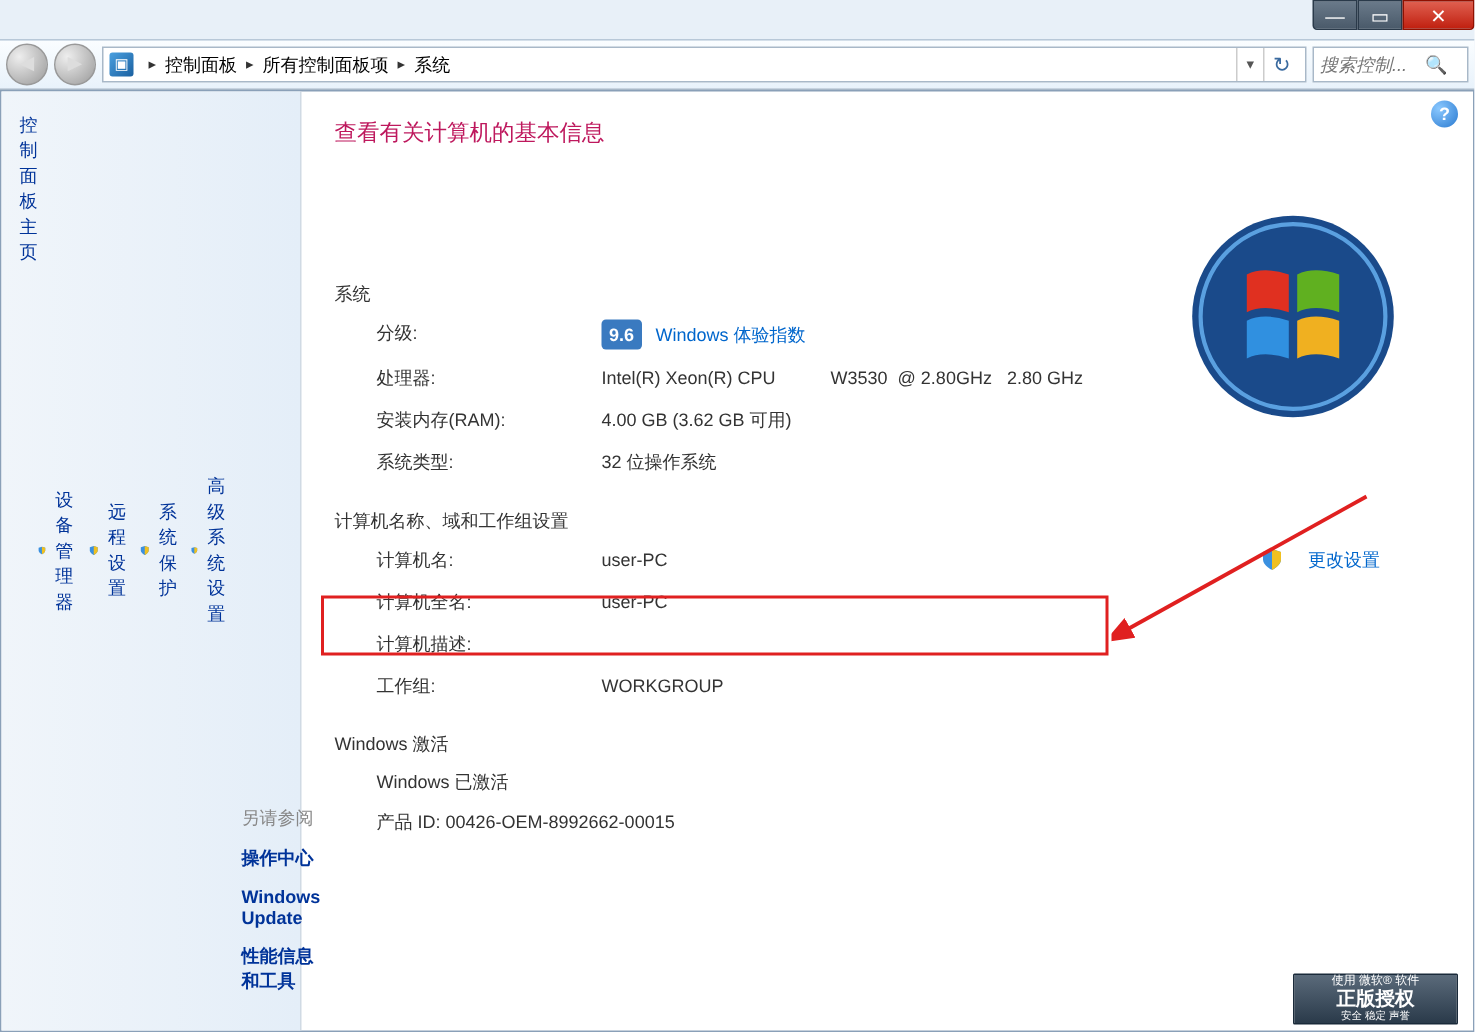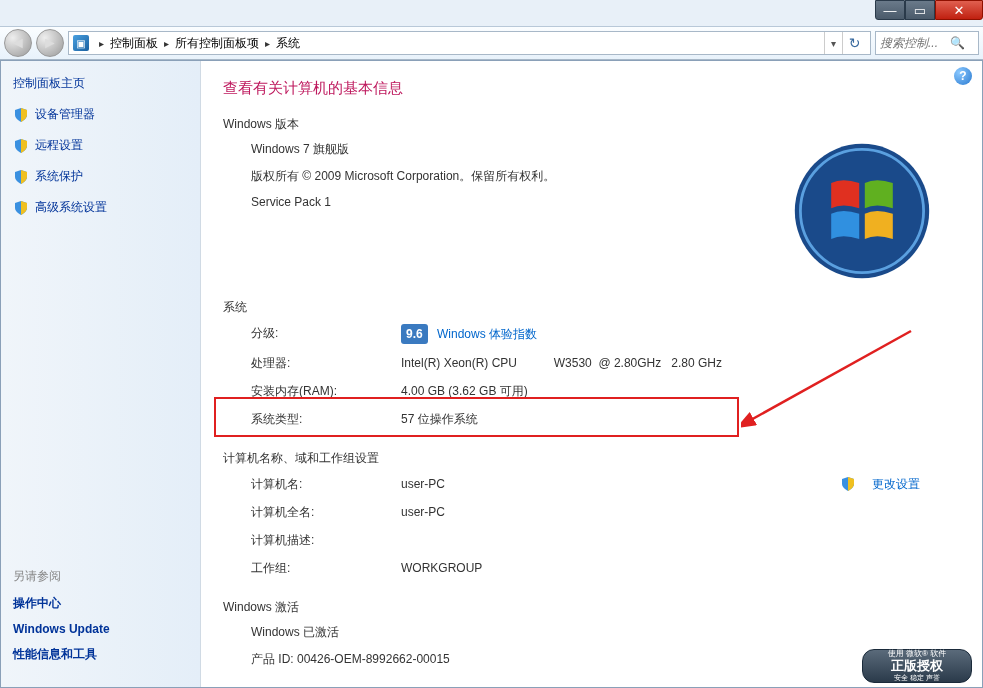--- a/index.html
+++ b/index.html
@@ -20,21 +20,21 @@
 .bc-sep { margin:0 6px; color:#333; font-size:10px; }
 .bc-item { color:#000; cursor:pointer; }
 .bc-dd { width:18px; height:22px; border-left:1px solid #ccc; display:flex; align-items:center; justify-content:center; color:#555; font-size:10px; }
 .bc-icon { width:16px; height:16px; background:linear-gradient(135deg,#4aa0e0,#1a60a0); border-radius:2px; margin-right:4px; display:flex; align-items:center; justify-content:center; color:#fff; font-size:10px; }
 .refresh { width:24px; height:22px; border-left:1px solid #ccc; display:flex; align-items:center; justify-content:center; color:#3a6a9f; font-size:14px; }
 .searchbox { width:104px; height:24px; background:#fff; border:1px solid #a8b8c8; display:flex; align-items:center; padding:0 4px; font-size:12px; color:#777; font-style:italic; }
 .searchbox input { border:none; outline:none; width:70px; font-size:12px; font-style:italic; color:#777; }
 
 
 .main { position:absolute; top:60px; left:0; right:0; bottom:0; display:flex; background:#fff; border:1px solid #8aa0b8; }
-.sidebar { width:200px; background:linear-gradient(90deg,#f0f5fa,#e4eef8); border-right:1px solid #d0dae4; padding:14px 12px; font-size:12px; display:flex; flex-direction:column; }
+.sidebar { width:200px; background:linear-gradient(90deg,#f0f5fa,#e4eef8); border-right:1px solid #d0dae4; padding:14px 12px; font-size:12px; display:flex; flex-direction:row; }
 .side-title { color:#003399; font-size:12px; margin-bottom:14px; }
 .side-link { display:flex; align-items:center; gap:6px; margin-bottom:14px; cursor:pointer; }
 .side-link span.txt { color:#003399; }
 .shield-icon { width:16px; height:16px; }
 .side-also { margin-top:auto; }
 .side-also-title { color:#888; margin-bottom:10px; }
 .side-also .side-link { margin-bottom:10px; }
 .side-also .side-link span.txt { color:#003399;font-weight:bold; }
 
 .content { flex:1; padding:18px 22px; font-size:12px; color:#333; position:relative; overflow:hidden; }
@@ -52,21 +52,21 @@
 .change-link { position:absolute; right:40px; display:flex; align-items:flex-start; gap:16px; }
 
 
 .redbox { position:absolute; border:2px solid #e02020; pointer-events:none; }
 
 
 .arrow { position:absolute; pointer-events:none; }
 
 .help-icon { position:absolute; top:6px; right:10px; width:18px; height:18px; border-radius:50%; background:radial-gradient(circle at 30% 30%,#8ac8ff,#2a7ad0); color:#fff; display:flex; align-items:center; justify-content:center; font-size:12px; font-weight:bold; cursor:pointer; }
 
-.genuine-badge { position:absolute; right:10px; bottom:4px; width:110px; height:34px; background:linear-gradient(#5a6a7a,#2a3a4a); border:1px solid #1a2a3a; border-radius:12px; color:#fff; font-size:10px; display:flex; flex-direction:column; align-items:center; justify-content:center; line-height:12px; }
+.genuine-badge { position:absolute; right:10px; bottom:4px; width:110px; height:34px; background:linear-gradient(#5a6a7a,#2a3a4a); border:1px solid #1a2a3a; border-radius:1px; color:#fff; font-size:10px; display:flex; flex-direction:column; align-items:center; justify-content:center; line-height:12px; }
 .genuine-badge .big { font-size:13px; font-weight:bold; }
 </style>
 </head>
 <body>
 
 <div class="titlebar">
   <div class="tbtn min">—</div>
   <div class="tbtn max">▭</div>
   <div class="tbtn close">✕</div>
 </div>
@@ -136,28 +136,20 @@
       <div class="side-link">
           <span class="txt">性能信息和工具</span>
         </div>
     </div>
   </div>
 
   <div class="content">
     <div class="help-icon">?</div>
     <div class="page-title">查看有关计算机的基本信息</div>
 
-    <div class="section">
-      <div class="section-h">Windows 版本</div>
-      <div class="indent">
-        <div class="line">Windows 7 旗舰版</div>
-        <div class="line">版权所有 © 2009 Microsoft Corporation。保留所有权利。</div>
-        <div class="line">Service Pack 1</div>
-      </div>
-    </div>
 
     <svg class="winlogo" width="140" height="140" viewBox="0 0 100 100">
       <circle cx="50" cy="50" r="48" fill="#1a4a8a"></circle>
       <circle cx="50" cy="50" r="44" fill="none" stroke="#5aa0e0" stroke-width="2"></circle>
       <g transform="translate(50 50)">
         <path d="M-22 -20 Q-14 -24 -2 -20 L-2 -2 Q-14 -6 -22 -2 Z" fill="#e03020"></path>
         <path d="M2 -20 Q10 -24 22 -20 L22 -2 Q10 -6 2 -2 Z" fill="#60b020"></path>
         <path d="M-22 2 Q-14 -2 -2 2 L-2 20 Q-14 16 -22 20 Z" fill="#3090e0"></path>
         <path d="M2 2 Q10 -2 22 2 L22 20 Q10 16 2 20 Z" fill="#f0b020"></path>
       </g>
@@ -176,21 +168,21 @@
         <div class="row">
             <div class="label">处理器:</div>
             <div class="value" style="white-space:pre;">Intel(R) Xeon(R) CPU           W3530  @ 2.80GHz   2.80 GHz</div>
           </div>
         <div class="row">
             <div class="label">安装内存(RAM):</div>
             <div class="value">4.00 GB (3.62 GB 可用)</div>
           </div>
         <div class="row">
             <div class="label">系统类型:</div>
-            <div class="value">57 位操作系统</div>
+            <div class="value">32 位操作系统</div>
           </div>
       </div>
     </div>
 
     <div class="section" style="position:relative;">
       <div class="section-h">计算机名称、域和工作组设置</div>
       <div class="change-link" style="top:26px;">
         <svg class="shield-icon" viewBox="0 0 16 16" width="16" height="16">
             <path d="M8 1 L14 3 V8 C14 12 8 15 8 15 C8 15 2 12 2 8 V3 Z" fill="#3a90e0"></path>
             <path d="M8 1 L14 3 V8 C14 12 8 15 8 15 V1 Z" fill="#f0c020"></path>

